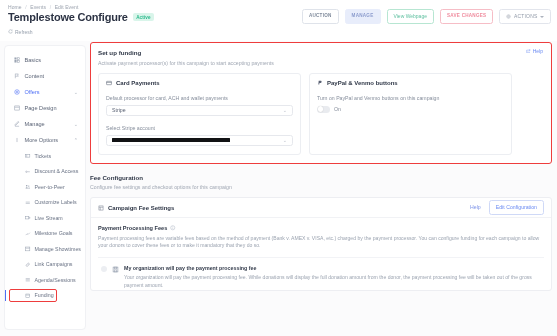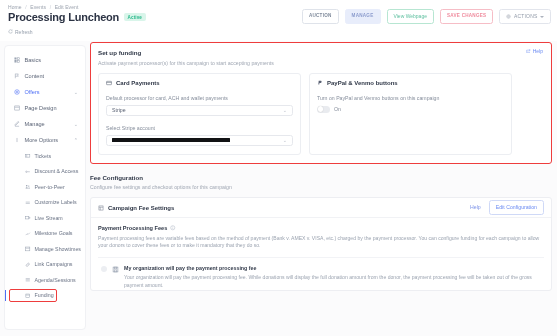--- a/index.html
+++ b/index.html
@@ -127,21 +127,21 @@
   <div class="header">
     <div class="breadcrumb">
       <span class="crumb-link">Home</span>
       <span class="sep">/</span>
       <span class="crumb-link">Events</span>
       <span class="sep">/</span>
       <span class="crumb-link">Edit Event</span>
     </div>
 
     <div class="title-row">
-      <div class="title">Processing Luncheon</div>
+      <div class="title">Templestowe Configure</div>
       <div class="badge">Active</div>
     </div>
 
     <div class="refresh">
       <span>
         <svg viewBox="0 0 16 16" fill="none" stroke="currentColor" stroke-width="1.6">
           <path d="M13.5 8a5.5 5.5 0 1 1-1.8-4.1"></path>
             <path d="M13.4 1.8v2.6h-2.6"></path>
         </svg>
       </span>

